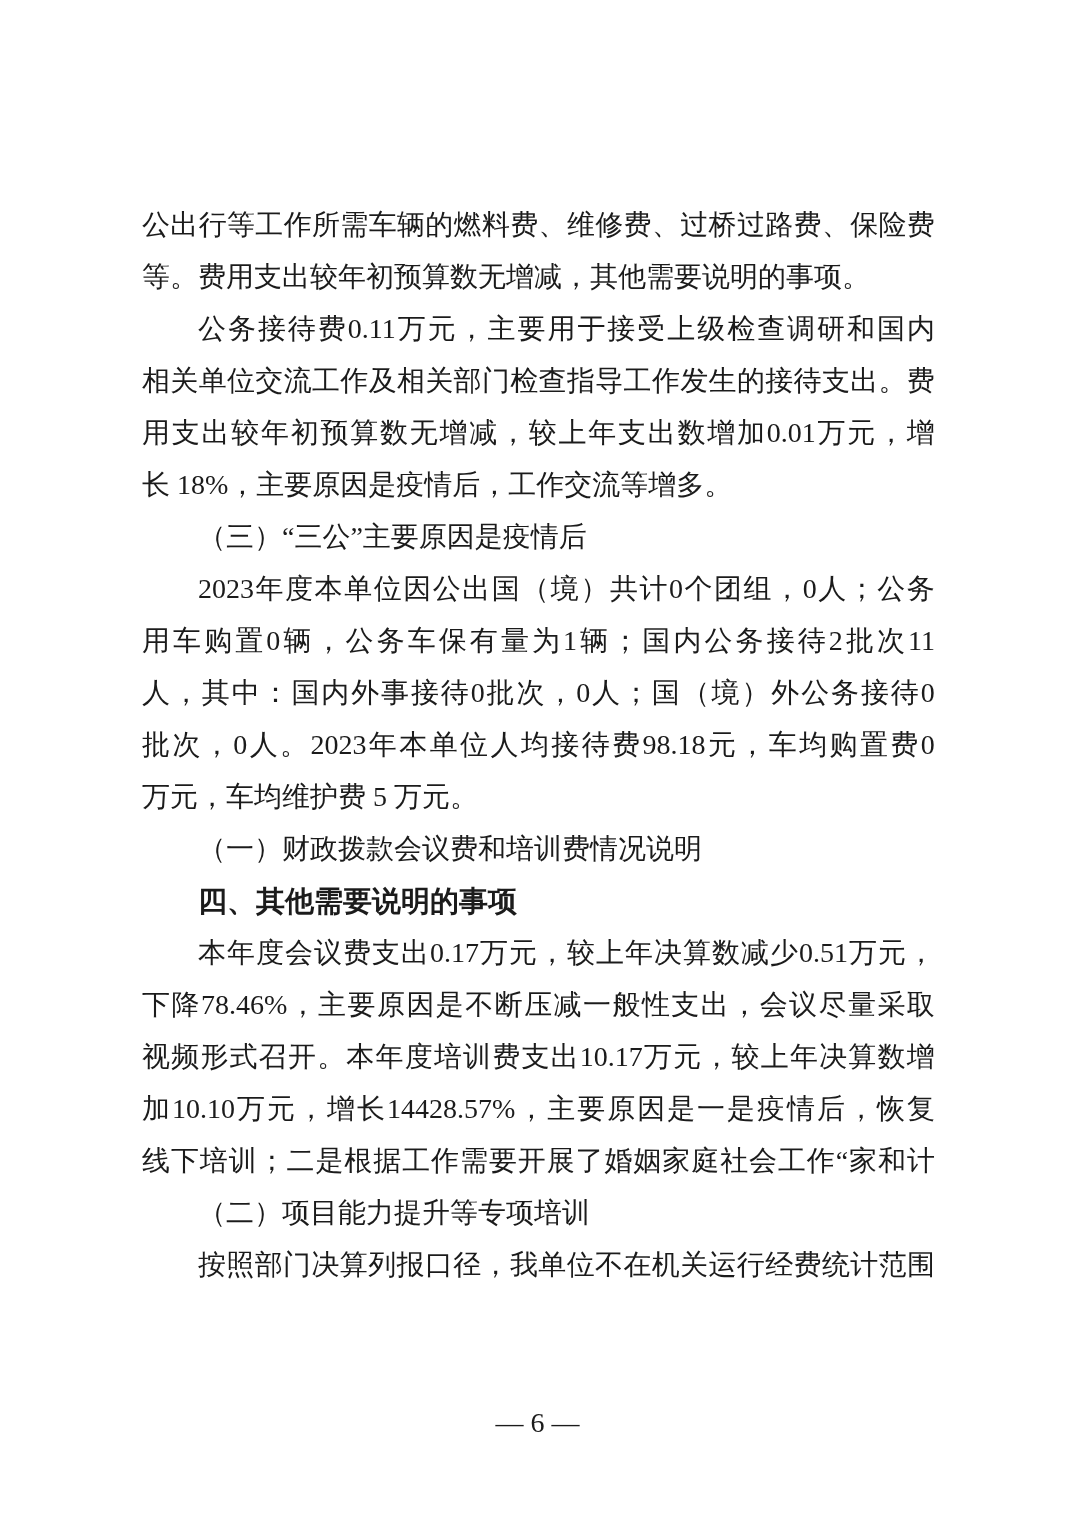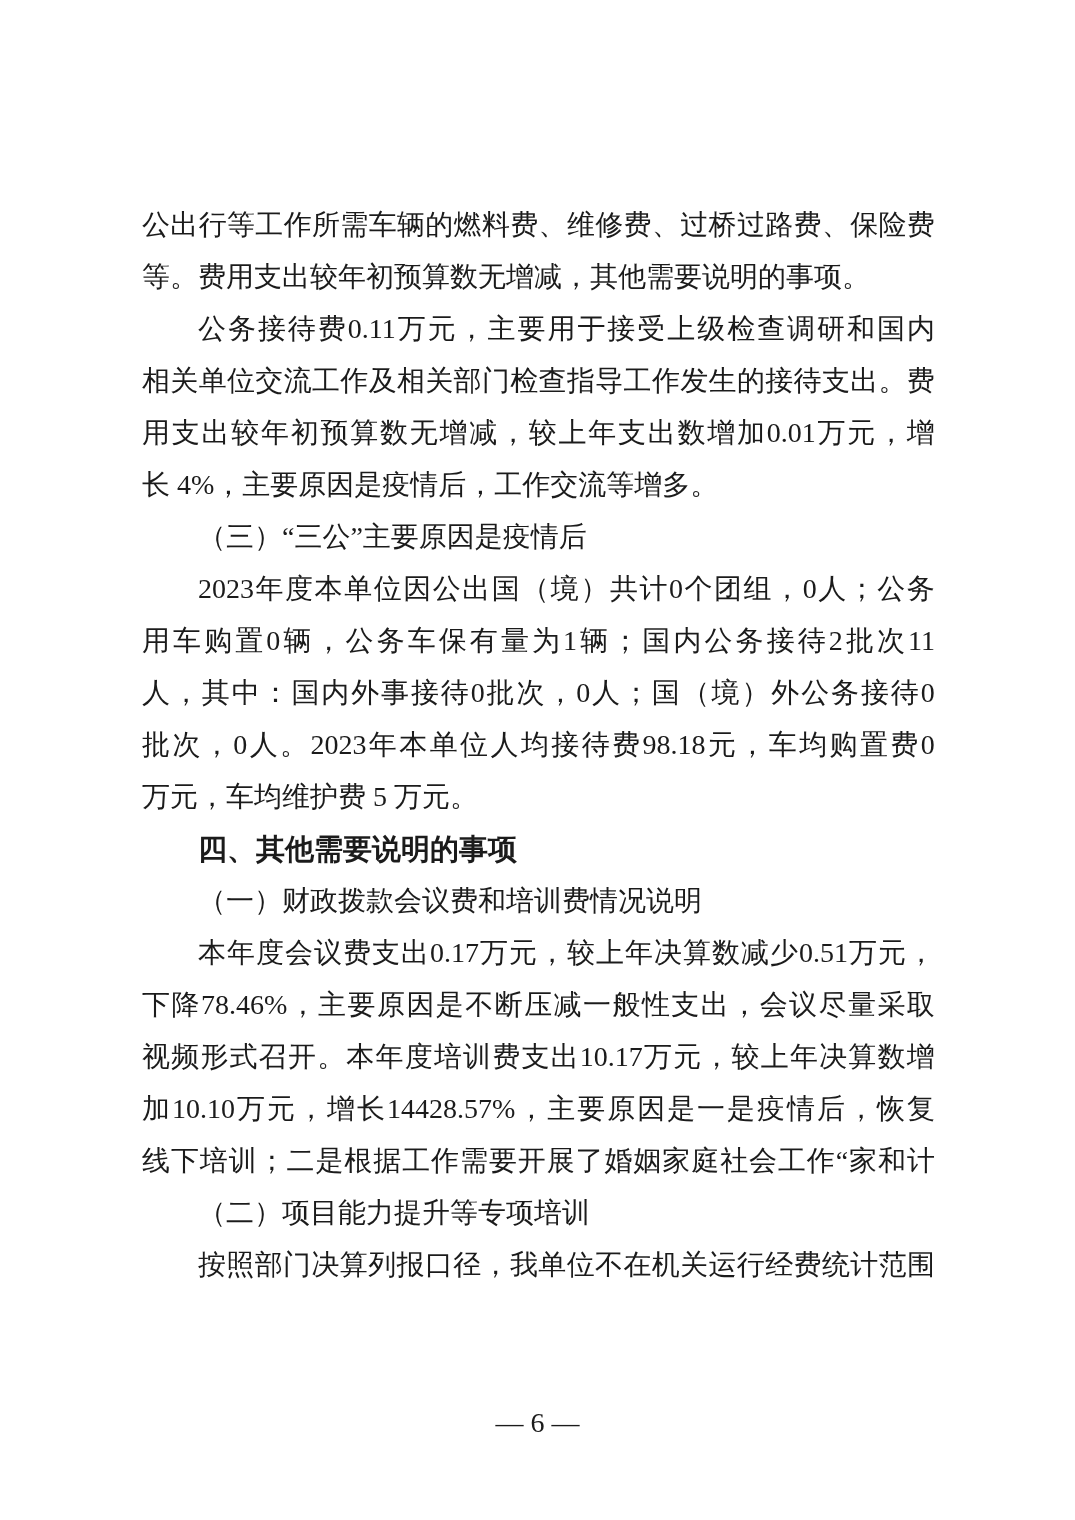--- a/index.html
+++ b/index.html
@@ -171,21 +171,21 @@
         <span>出</span>
         <span>数</span>
         <span>增</span>
         <span>加</span>
         <span>0.01</span>
         <span>万</span>
         <span>元</span>
         <span>，</span>
         <span>增</span>
       </div>
-      <div class="line">长 4%，主要原因是疫情后，工作交流等增多。</div>
+      <div class="line">长 18%，主要原因是疫情后，工作交流等增多。</div>
       <div class="line indent-text">（三）“三公”主要原因是疫情后</div>
       <div class="line justify indent-flex">
         <span>2023</span>
         <span>年</span>
         <span>度</span>
         <span>本</span>
         <span>单</span>
         <span>位</span>
         <span>因</span>
         <span>公</span>
@@ -287,22 +287,22 @@
         <span>元</span>
         <span>，</span>
         <span>车</span>
         <span>均</span>
         <span>购</span>
         <span>置</span>
         <span>费</span>
         <span>0</span>
       </div>
       <div class="line">万元，车均维护费 5 万元。</div>
+      <div class="line indent-text">（一）财政拨款会议费和培训费情况说明</div>
       <div class="line indent-text heading-bold">四、其他需要说明的事项</div>
-      <div class="line indent-text">（一）财政拨款会议费和培训费情况说明</div>
       <div class="line justify indent-flex">
         <span>本</span>
         <span>年</span>
         <span>度</span>
         <span>会</span>
         <span>议</span>
         <span>费</span>
         <span>支</span>
         <span>出</span>
         <span>0.17</span>

